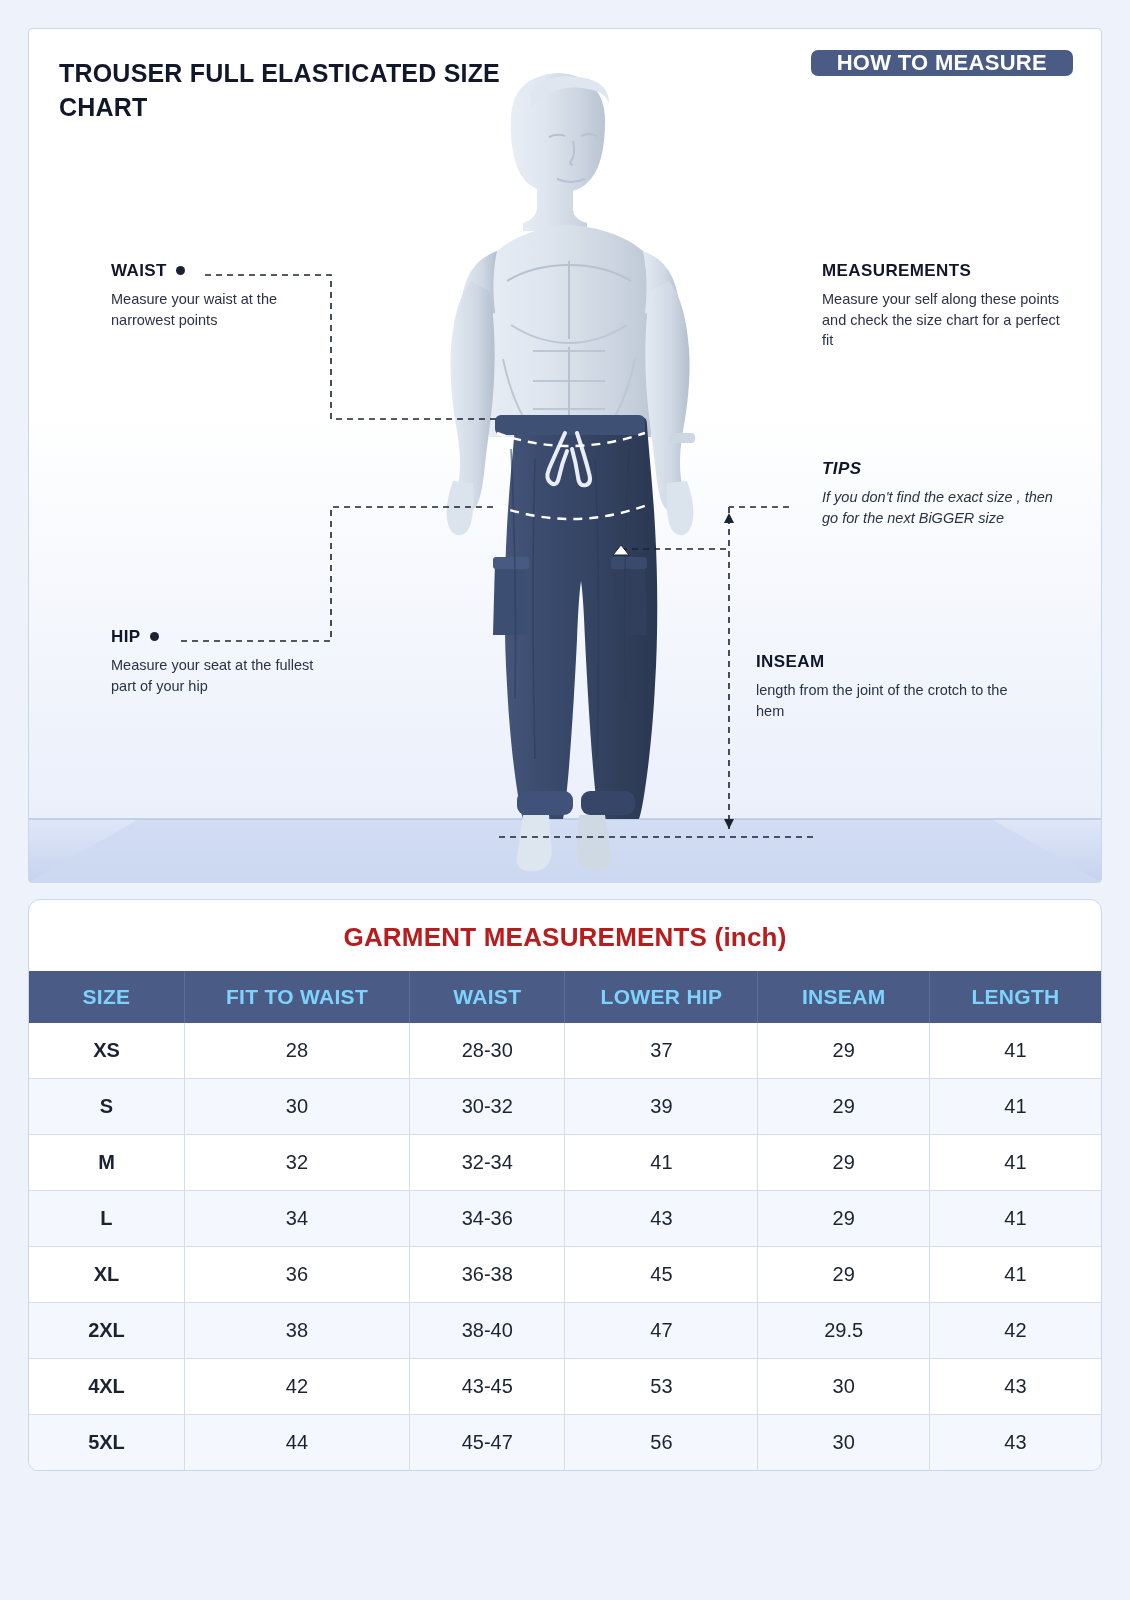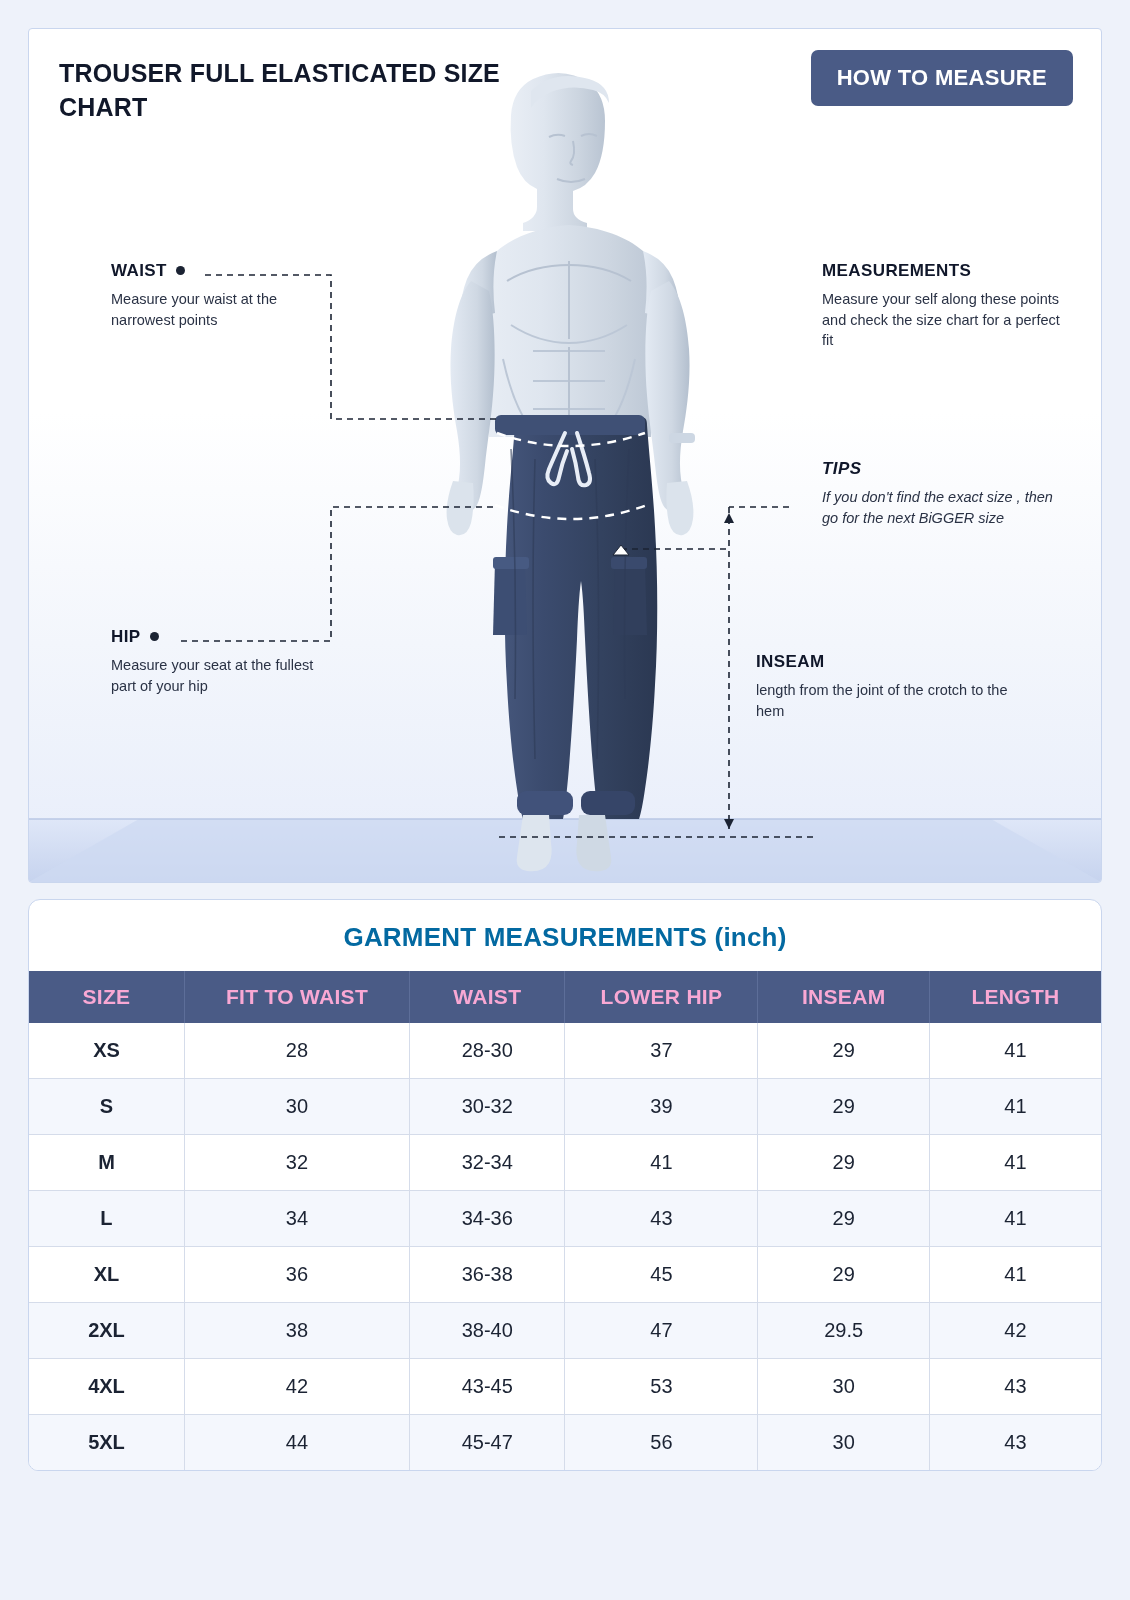--- a/index.html
+++ b/index.html
@@ -47,21 +47,21 @@
   }
 
   .how-badge {
     position: absolute;
     right: 28px;
     top: 21px;
     background: #4a5b86;
     color: #ffffff;
     font-size: 22px;
     font-weight: bold;
-    padding: 15px 26px;
+    padding: 0 26px;
     border-radius: 7px;
     letter-spacing: 0.3px;
     white-space: nowrap;
     text-align: right;
   }
 
   
   .ann {
     position: absolute;
     width: 230px;
@@ -113,31 +113,31 @@
     border: 1px solid #c9d6ee;
     border-radius: 12px 12px 10px 10px;
     box-sizing: border-box;
     overflow: hidden;
   }
   .table-title {
     text-align: center;
     font-size: 26px;
     font-weight: bold;
     padding: 22px 0 18px 0;
-    color: #0369a1;
+    color: #b91c1c;
     letter-spacing: 0.2px;
   }
   table {
     border-collapse: collapse;
     width: 100%;
     table-layout: fixed;
   }
   thead th {
     background: #4a5b86;
-    color: #f9a8d4;
+    color: #7dd3fc;
     font-size: 21px;
     font-weight: bold;
     padding: 14px 4px;
     text-align: center;
     letter-spacing: 0.3px;
     border-right: 1px solid #5d6e99;
   }
   thead th:last-child { border-right: none; }
   tbody td {
     text-align: center;

